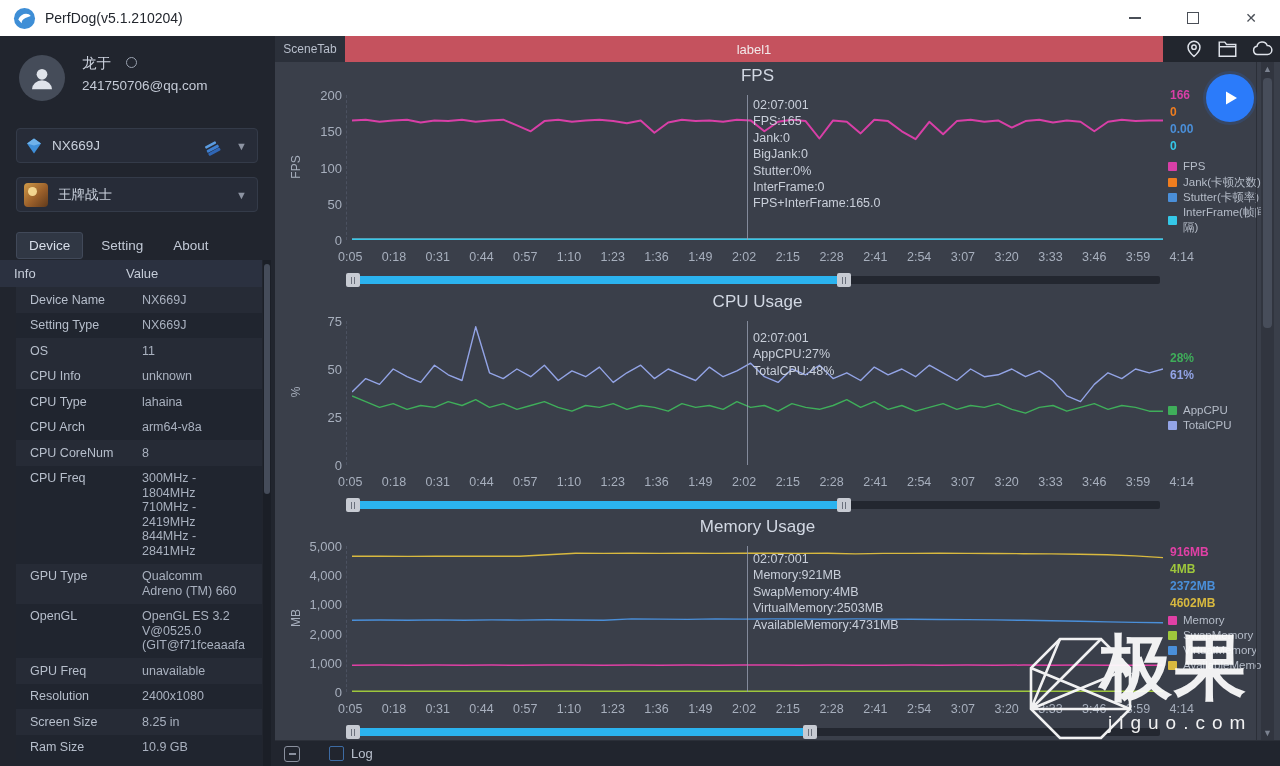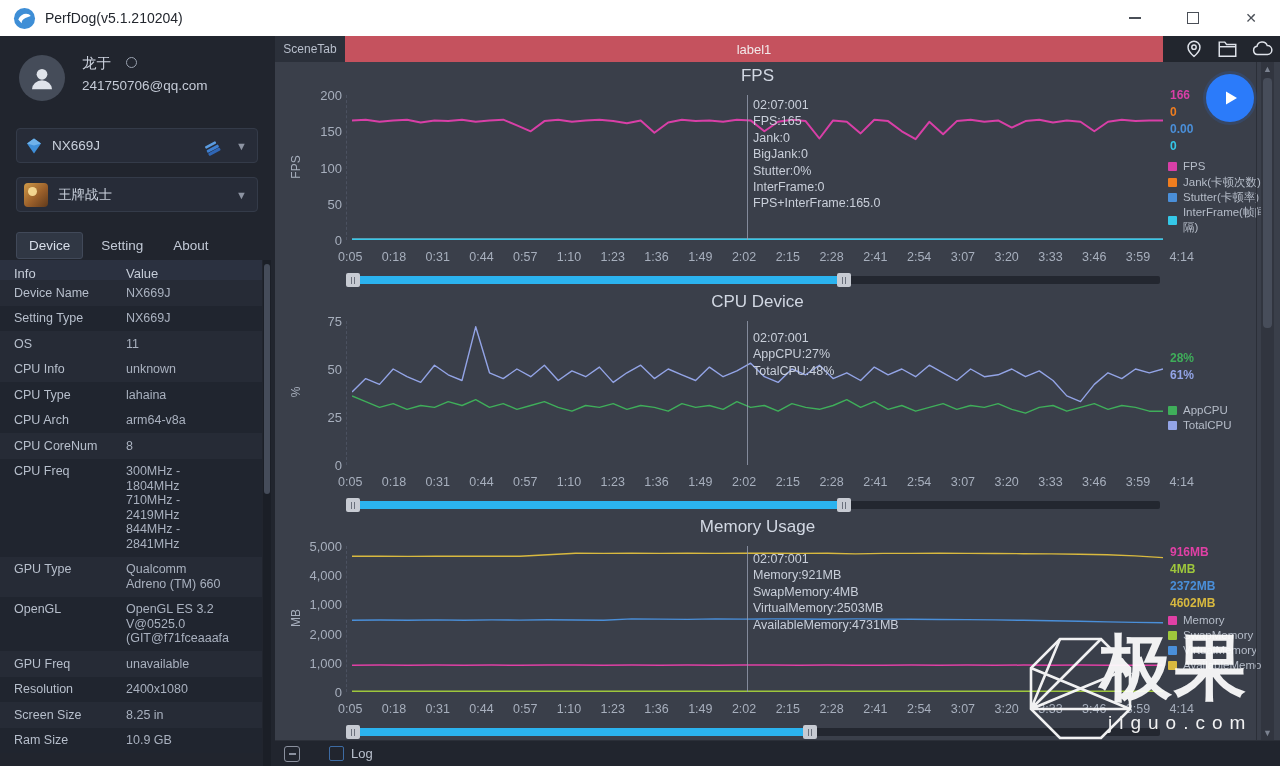--- a/index.html
+++ b/index.html
@@ -33,21 +33,21 @@
   #app-art::after { content:""; position:absolute; left:4px; top:4px; width:9px; height:9px; border-radius:50%; background:rgba(255,230,160,.85); }
   #dev-gem { margin-left:9px; }
 
   #tabs { position:absolute; left:16px; top:196px; display:flex; align-items:center; }
   .tab { font-size:13.5px; color:#c2c9d6; padding:5px 12px; margin-right:6px; cursor:pointer; }
   .tab.active { background:#303744; border:1px solid #414959; border-radius:3px; color:#d8dee9; }
 
   #table-head { position:absolute; left:0; top:224px; width:262px; height:27px; background:#2b3140; display:flex; align-items:center; }
   #table-head .h1 { margin-left:14px; width:112px; font-size:13px; color:#c6cdd9; }
   #table-head .h2 { font-size:13px; color:#c6cdd9; }
-  #table-rows { position:absolute; left:0; top:244px; width:262px; height:479px; overflow:hidden; }
+  #table-rows { position:absolute; left:0; top:251px; width:262px; height:479px; overflow:hidden;padding-left:16px; }
   .t-row { display:flex; padding:5.5px 0; background:#262b36; }
   .t-row.alt { background:#20252f; }
   .t-row .lbl { margin-left:14px; width:112px; font-size:12.5px; color:#b7bfcc; line-height:14.5px; }
   .t-row .val { flex:1; font-size:12.5px; color:#a9b1bf; line-height:14.5px; white-space:pre-line; }
   #side-scroll { position:absolute; left:263px; top:224px; width:8px; height:506px; background:#1b1f27; }
   #side-thumb { position:absolute; left:1px; top:4px; width:6px; height:230px; background:#454c5a; border-radius:3px; }
 
   
   #topbar { position:absolute; left:275px; top:36px; width:1005px; height:26px; background:#22262e; z-index:5; }
   #scene-tab { position:absolute; left:0; top:0; width:70px; height:26px; background:#2b303a; color:#b8bfcc; font-size:12px; display:flex; align-items:center; justify-content:center; cursor:pointer; }
@@ -320,21 +320,21 @@
         <span>Jank(卡顿次数)</span>
       </div>
       <div class="leg" style="top: 190px;">
         <i style="background: rgb(74, 143, 217);"></i>
         <span>Stutter(卡顿率)</span>
       </div>
       <div class="leg" style="top: 205px;">
         <i style="background: rgb(53, 200, 232);"></i>
         <span>InterFrame(帧间隔)</span>
       </div>
-      <div class="chart-title" style="top: 292px;">CPU Device</div>
+      <div class="chart-title" style="top: 292px;">CPU Usage</div>
       <div class="ylab" style="left: 276px; top: 385px; width: 40px; text-align: center;">%</div>
       <div class="ytick" style="left: 294px; top: 314px;">75</div>
       <div class="ytick" style="left: 294px; top: 362px;">50</div>
       <div class="ytick" style="left: 294px; top: 410px;">25</div>
       <div class="ytick" style="left: 294px; top: 458px;">0</div>
       <div class="axisline" style="left: 346px; top: 321px; height: 144px;"></div>
       <svg width="811" height="144" class="plot-svg" style="left: 352px; top: 321px;">
         <polyline points="0.0,74.9 13.7,80.6 27.5,86.4 41.2,82.6 55.0,88.3 68.7,84.5 82.5,86.4 96.2,80.6 110.0,84.5 123.7,78.7 137.5,86.4 151.2,82.6 164.9,88.3 178.7,84.5 192.4,80.6 206.2,86.4 219.9,90.2 233.7,84.5 247.4,86.4 261.2,82.6 274.9,88.3 288.7,84.5 302.4,86.4 316.2,90.2 329.9,82.6 343.6,86.4 357.4,84.5 371.1,88.3 384.9,80.6 398.6,86.4 412.4,84.5 426.1,90.2 439.9,82.6 453.6,86.4 467.4,88.3 481.1,84.5 494.8,78.7 508.6,86.4 522.3,80.6 536.1,88.3 549.8,84.5 563.6,90.2 577.3,86.4 591.1,82.6 604.8,88.3 618.6,84.5 632.3,86.4 646.1,82.6 659.8,88.3 673.5,92.2 687.3,86.4 701.0,84.5 714.8,90.2 728.5,86.4 742.3,82.6 756.0,88.3 769.8,84.5 783.5,86.4 797.3,90.2 811.0,90.2" fill="none" stroke="#3fae5a" stroke-width="1.4" stroke-linejoin="round"></polyline>
         <polyline points="0.0,71.0 13.7,57.6 27.5,63.4 41.2,48.0 55.0,55.7 68.7,61.4 82.5,44.2 96.2,53.8 110.0,59.5 123.7,5.8 137.5,51.8 151.2,57.6 164.9,48.0 178.7,55.7 192.4,44.2 206.2,59.5 219.9,49.9 233.7,55.7 247.4,46.1 261.2,61.4 274.9,51.8 288.7,44.2 302.4,57.6 316.2,48.0 329.9,53.8 343.6,59.5 357.4,46.1 371.1,55.7 384.9,49.9 398.6,42.2 412.4,55.7 426.1,61.4 439.9,48.0 453.6,53.8 467.4,44.2 481.1,57.6 494.8,51.8 508.6,59.5 522.3,46.1 536.1,53.8 549.8,48.0 563.6,55.7 577.3,44.2 591.1,51.8 604.8,59.5 618.6,48.0 632.3,55.7 646.1,53.8 659.8,48.0 673.5,55.7 687.3,49.9 701.0,59.5 714.8,74.9 728.5,80.6 742.3,63.4 756.0,51.8 769.8,57.6 783.5,48.0 797.3,51.8 811.0,48.0" fill="none" stroke="#93a4e6" stroke-width="1.4" stroke-linejoin="round"></polyline>
       </svg>

